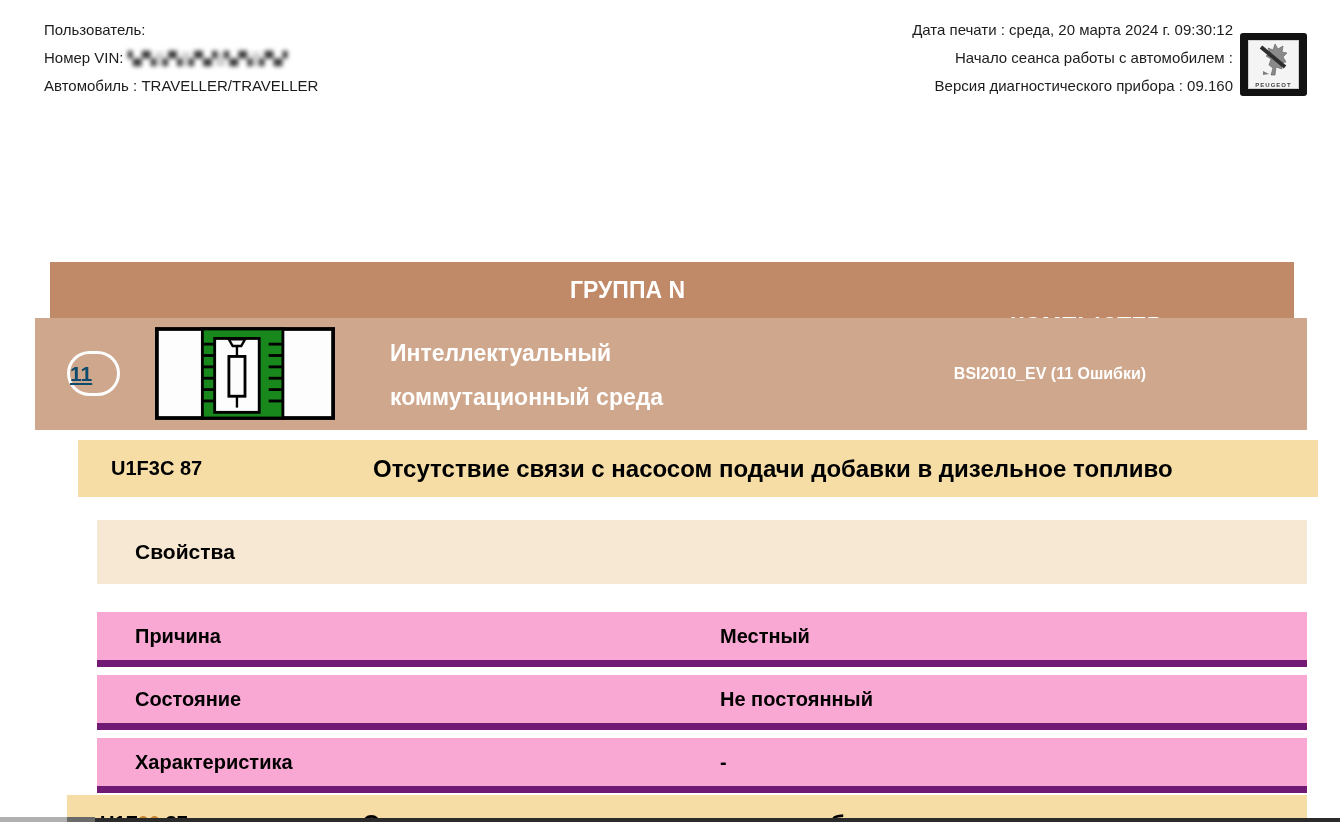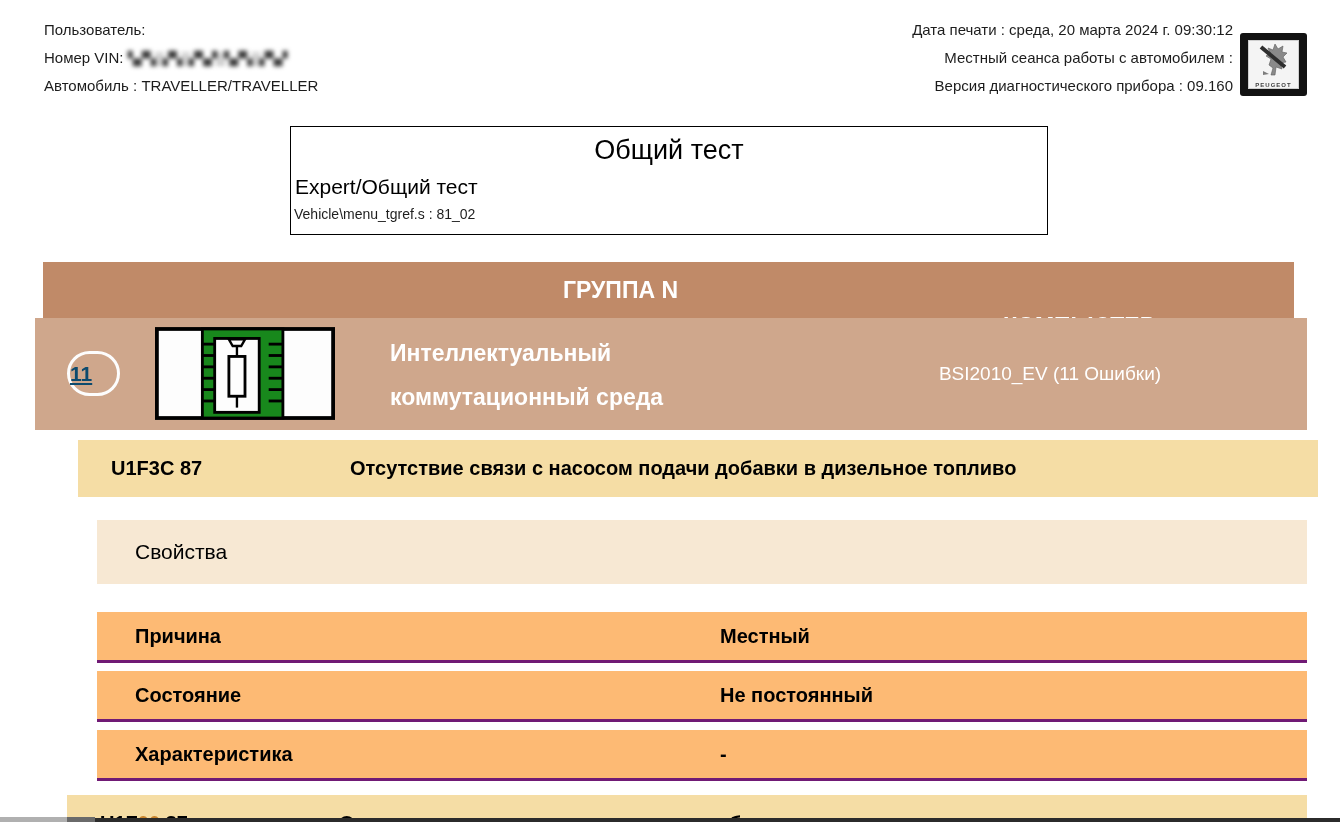--- a/index.html
+++ b/index.html
@@ -15,45 +15,45 @@
   .vin-blur { display:inline-block; filter:blur(2px); letter-spacing:-1px; color:#3a3a3a; font-size:13px; vertical-align:middle; }
   .logo { position:absolute; left:1240px; top:33px; width:67px; height:63px; background:#121212; border-radius:3px; }
   .logo-inner { position:absolute; left:8px; top:7px; right:8px; bottom:7px; background:#f4f4f4; border:1px solid #cfcfcf; text-align:center; }
   .logo-word { font-size:6px; font-weight:bold; color:#3f3f3f; letter-spacing:1px; line-height:8px; }
   
   .title-box { position:absolute; left:290px; top:126px; width:758px; height:109px; border:1px solid #000; background:#fff; box-sizing:border-box; }
   .tb-title { margin-top:8px; text-align:center; font-size:27px; }
   .tb-sub { margin-top:9px; margin-left:4px; font-size:21px; }
   .tb-path { margin-top:7px; margin-left:3px; font-size:14px; color:#1e1e1e; }
   
-  .tbl-head { position:absolute; left:43px; top:262px; width:1244px; height:56px; background:#c08a68;padding-left:7px; }
+  .tbl-head { position:absolute; left:50px; top:262px; width:1244px; height:56px; background:#c08a68; }
   .tbl-head .cell { position:absolute; top:0; height:56px; line-height:56px; text-align:center; color:#fff; font-weight:bold; font-size:23px; }
   .cell-group { left:320px; width:515px; }
   .cell-computer { left:800px; width:472px;margin-top:36px; }
   .ecu-row { position:absolute; left:35px; top:318px; width:1272px; height:112px; background:#cfa78c; }
   .ecu-badge {
     position:absolute; left:32px; top:33px; width:47px; height:39px;
     border:3px solid #fdfdfd; border-radius:23px; color:#0c4a6e;
     font-weight:bold; font-size:21px; text-align:left; line-height:39px;text-decoration:underline;
   }
   .ecu-icon { position:absolute; left:120px; top:9px; width:180px; height:93px; }
   .ecu-name { position:absolute; left:355px; top:13px; color:#fff; font-weight:bold; font-size:23px; line-height:44px; }
-  .ecu-computer { position:absolute; left:780px; width:470px; top:0; height:112px; display:flex; align-items:center; justify-content:center; color:#fff; font-weight:normal; font-size:19px; }
+  .ecu-computer { position:absolute; left:780px; width:470px; top:0; height:112px; display:flex; align-items:center; justify-content:center; color:#fff; font-weight:bold; font-size:16px; }
   
   .fault-row { position:absolute; left:67px; width:1240px; height:57px; background:#f5dda5; }
   .fault-row .code { position:absolute; left:33px; top:0; line-height:57px; font-weight:bold; font-size:20px; }
-  .fault-row .desc { position:absolute; left:272px; top:0; line-height:57px; font-weight:bold; font-size:20px; white-space:nowrap; }
+  .fault-row .desc { position:absolute; left:295px; top:0; line-height:57px; font-weight:bold; font-size:24px; white-space:nowrap; }
   .fault-1 { top:440px;margin-left:11px; }
   .fault-2 { top:795px; }
   .code-hl { color:#c8842e; }
   
   .props-head { position:absolute; left:97px; top:520px; width:1210px; height:64px; background:#f7e8d3; }
-  .props-head .t { position:absolute; left:38px; top:0; line-height:64px; font-weight:normal; font-size:21px; }
+  .props-head .t { position:absolute; left:38px; top:0; line-height:64px; font-weight:bold; font-size:21px; }
   .props { position:absolute; left:97px; top:612px; width:1210px; }
-  .prop-row { position:relative; height:48px; margin-bottom:8px; background:#fdba74; border-bottom:3px solid #701a75; }
+  .prop-row { position:relative; height:48px; margin-bottom:8px; background:#f9a8d4; border-bottom:7px solid #701a75; }
   .prop-row .lbl { position:absolute; left:38px; top:0; line-height:48px; font-weight:bold; font-size:20px; }
   .prop-row .val { position:absolute; left:623px; top:0; line-height:48px; font-weight:bold; font-size:20px; }
   
   .bbar-l { position:absolute; left:0; top:817px; width:67px; height:5px; background:#b0b0b0; }
   .bbar-m { position:absolute; left:67px; top:817px; width:28px; height:5px; background:#6a6a6a; }
   .bbar-r { position:absolute; left:95px; top:818px; width:1245px; height:4px; background:#2b2b2b; }
 </style>
 </head>
 <body>
 
@@ -63,42 +63,37 @@
     <div>Пользователь:</div>
     <div>
       <span>Номер VIN:</span>
       <span class="vin-blur">▚▞▚▒▞▚▒▞▚▞▒▚▞▚▒▞▚▞</span>
     </div>
     <div>Автомобиль : TRAVELLER/TRAVELLER</div>
   </div>
 
   <div class="hdr-right">
     <div>Дата печати : среда, 20 марта 2024 г. 09:30:12</div>
-    <div>Местный сеанса работы с автомобилем :</div>
+    <div>Начало сеанса работы с автомобилем :</div>
     <div>Версия диагностического прибора : 09.160</div>
   </div>
 
   <div class="logo">
     <div class="logo-inner">
       <svg width="49" height="36" viewBox="0 0 49 36">
         <g fill="#8a8a8a" stroke="#5c5c5c" stroke-width="0.6">
           <path d="M22,34 L24,27 L20,24 L22,18 L17,15 L21,12 L19,7 L24,9 L26,3 L29,8 L34,5 L33,11 L38,12 L34,16 L37,21 L31,22 L33,28 L27,26 L26,34 Z"></path>
         </g>
         <line x1="12" y1="6" x2="36" y2="26" stroke="#2e2e2e" stroke-width="4"></line>
         <path d="M14,30 L20,33 L14,34 Z" fill="#7d7d7d"></path>
       </svg>
       <div class="logo-word">PEUGEOT</div>
     </div>
   </div>
 
-  <div class="title-box">
-    <div class="tb-title">Общий тест</div>
-    <div class="tb-sub">Expert/Общий тест</div>
-    <div class="tb-path">Vehicle\menu_tgref.s : 81_02</div>
-  </div>
 
   <div class="tbl-head">
     <div class="cell cell-group">ГРУППА N</div>
     <div class="cell cell-computer">КОМПЬЮТЕР</div>
   </div>
 
   <div class="ecu-row">
     <div class="ecu-badge">11</div>
     <div class="ecu-icon">
       <svg width="180" height="93" viewBox="0 0 190 98">

